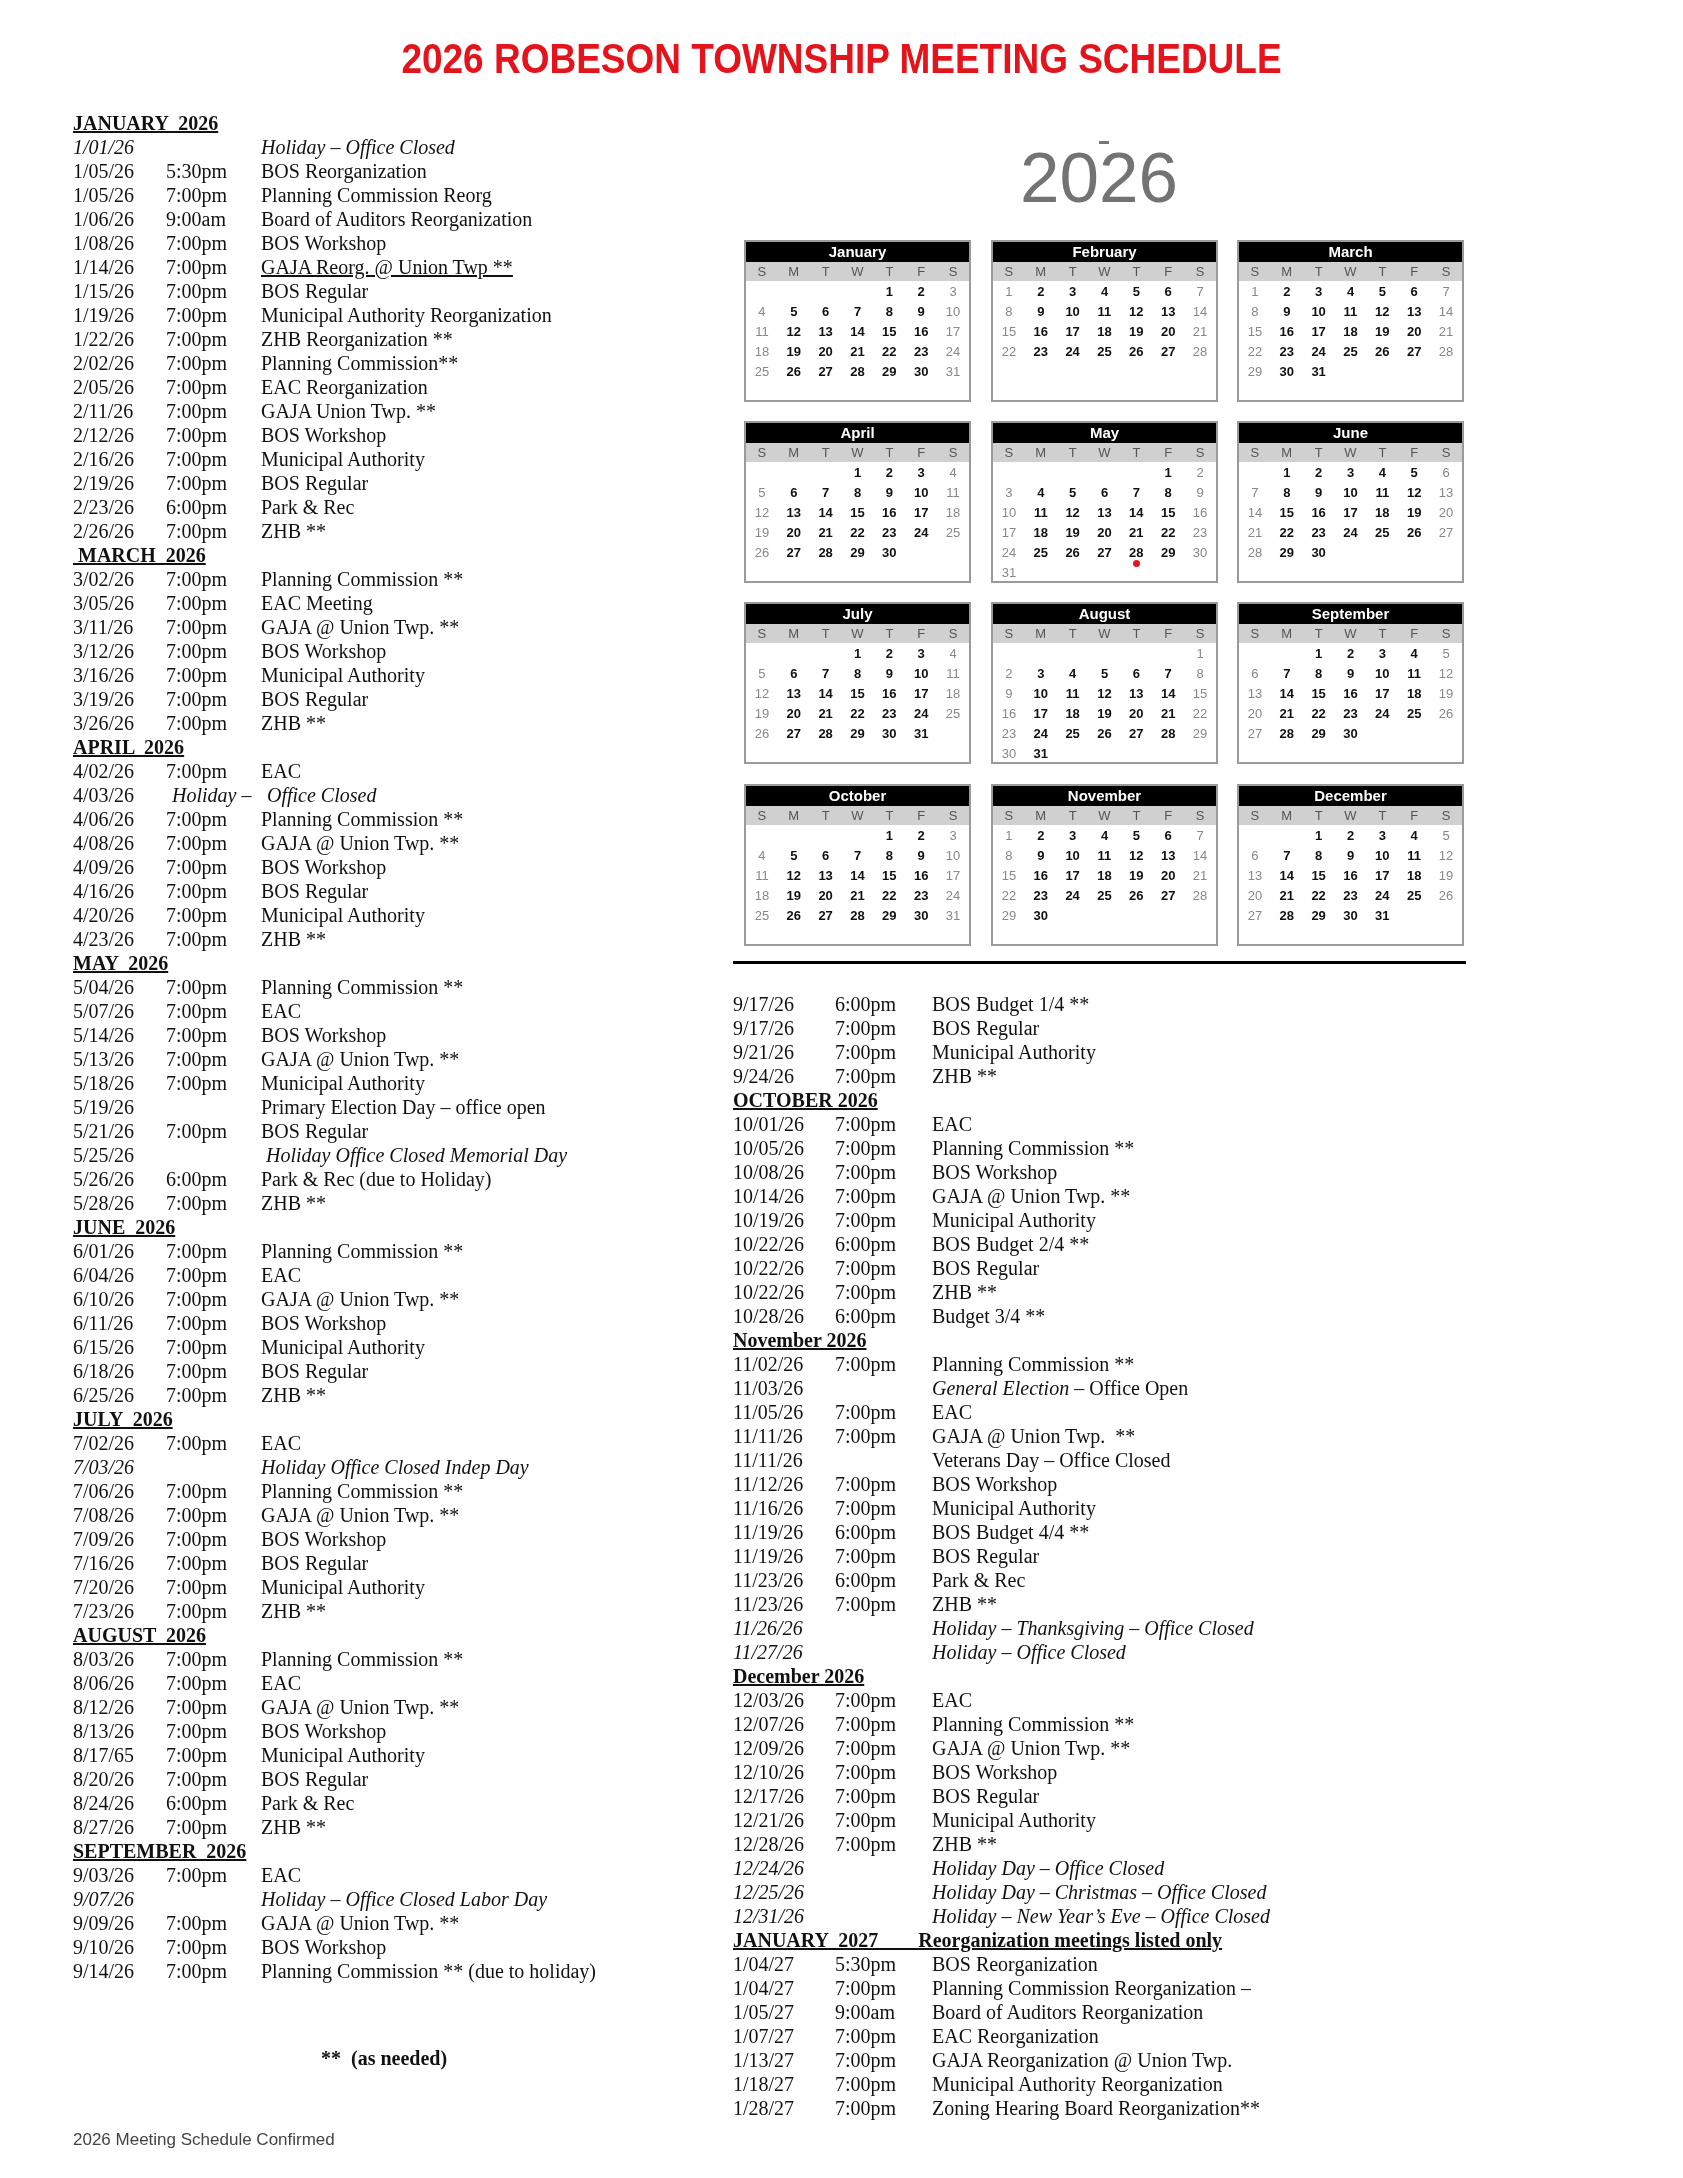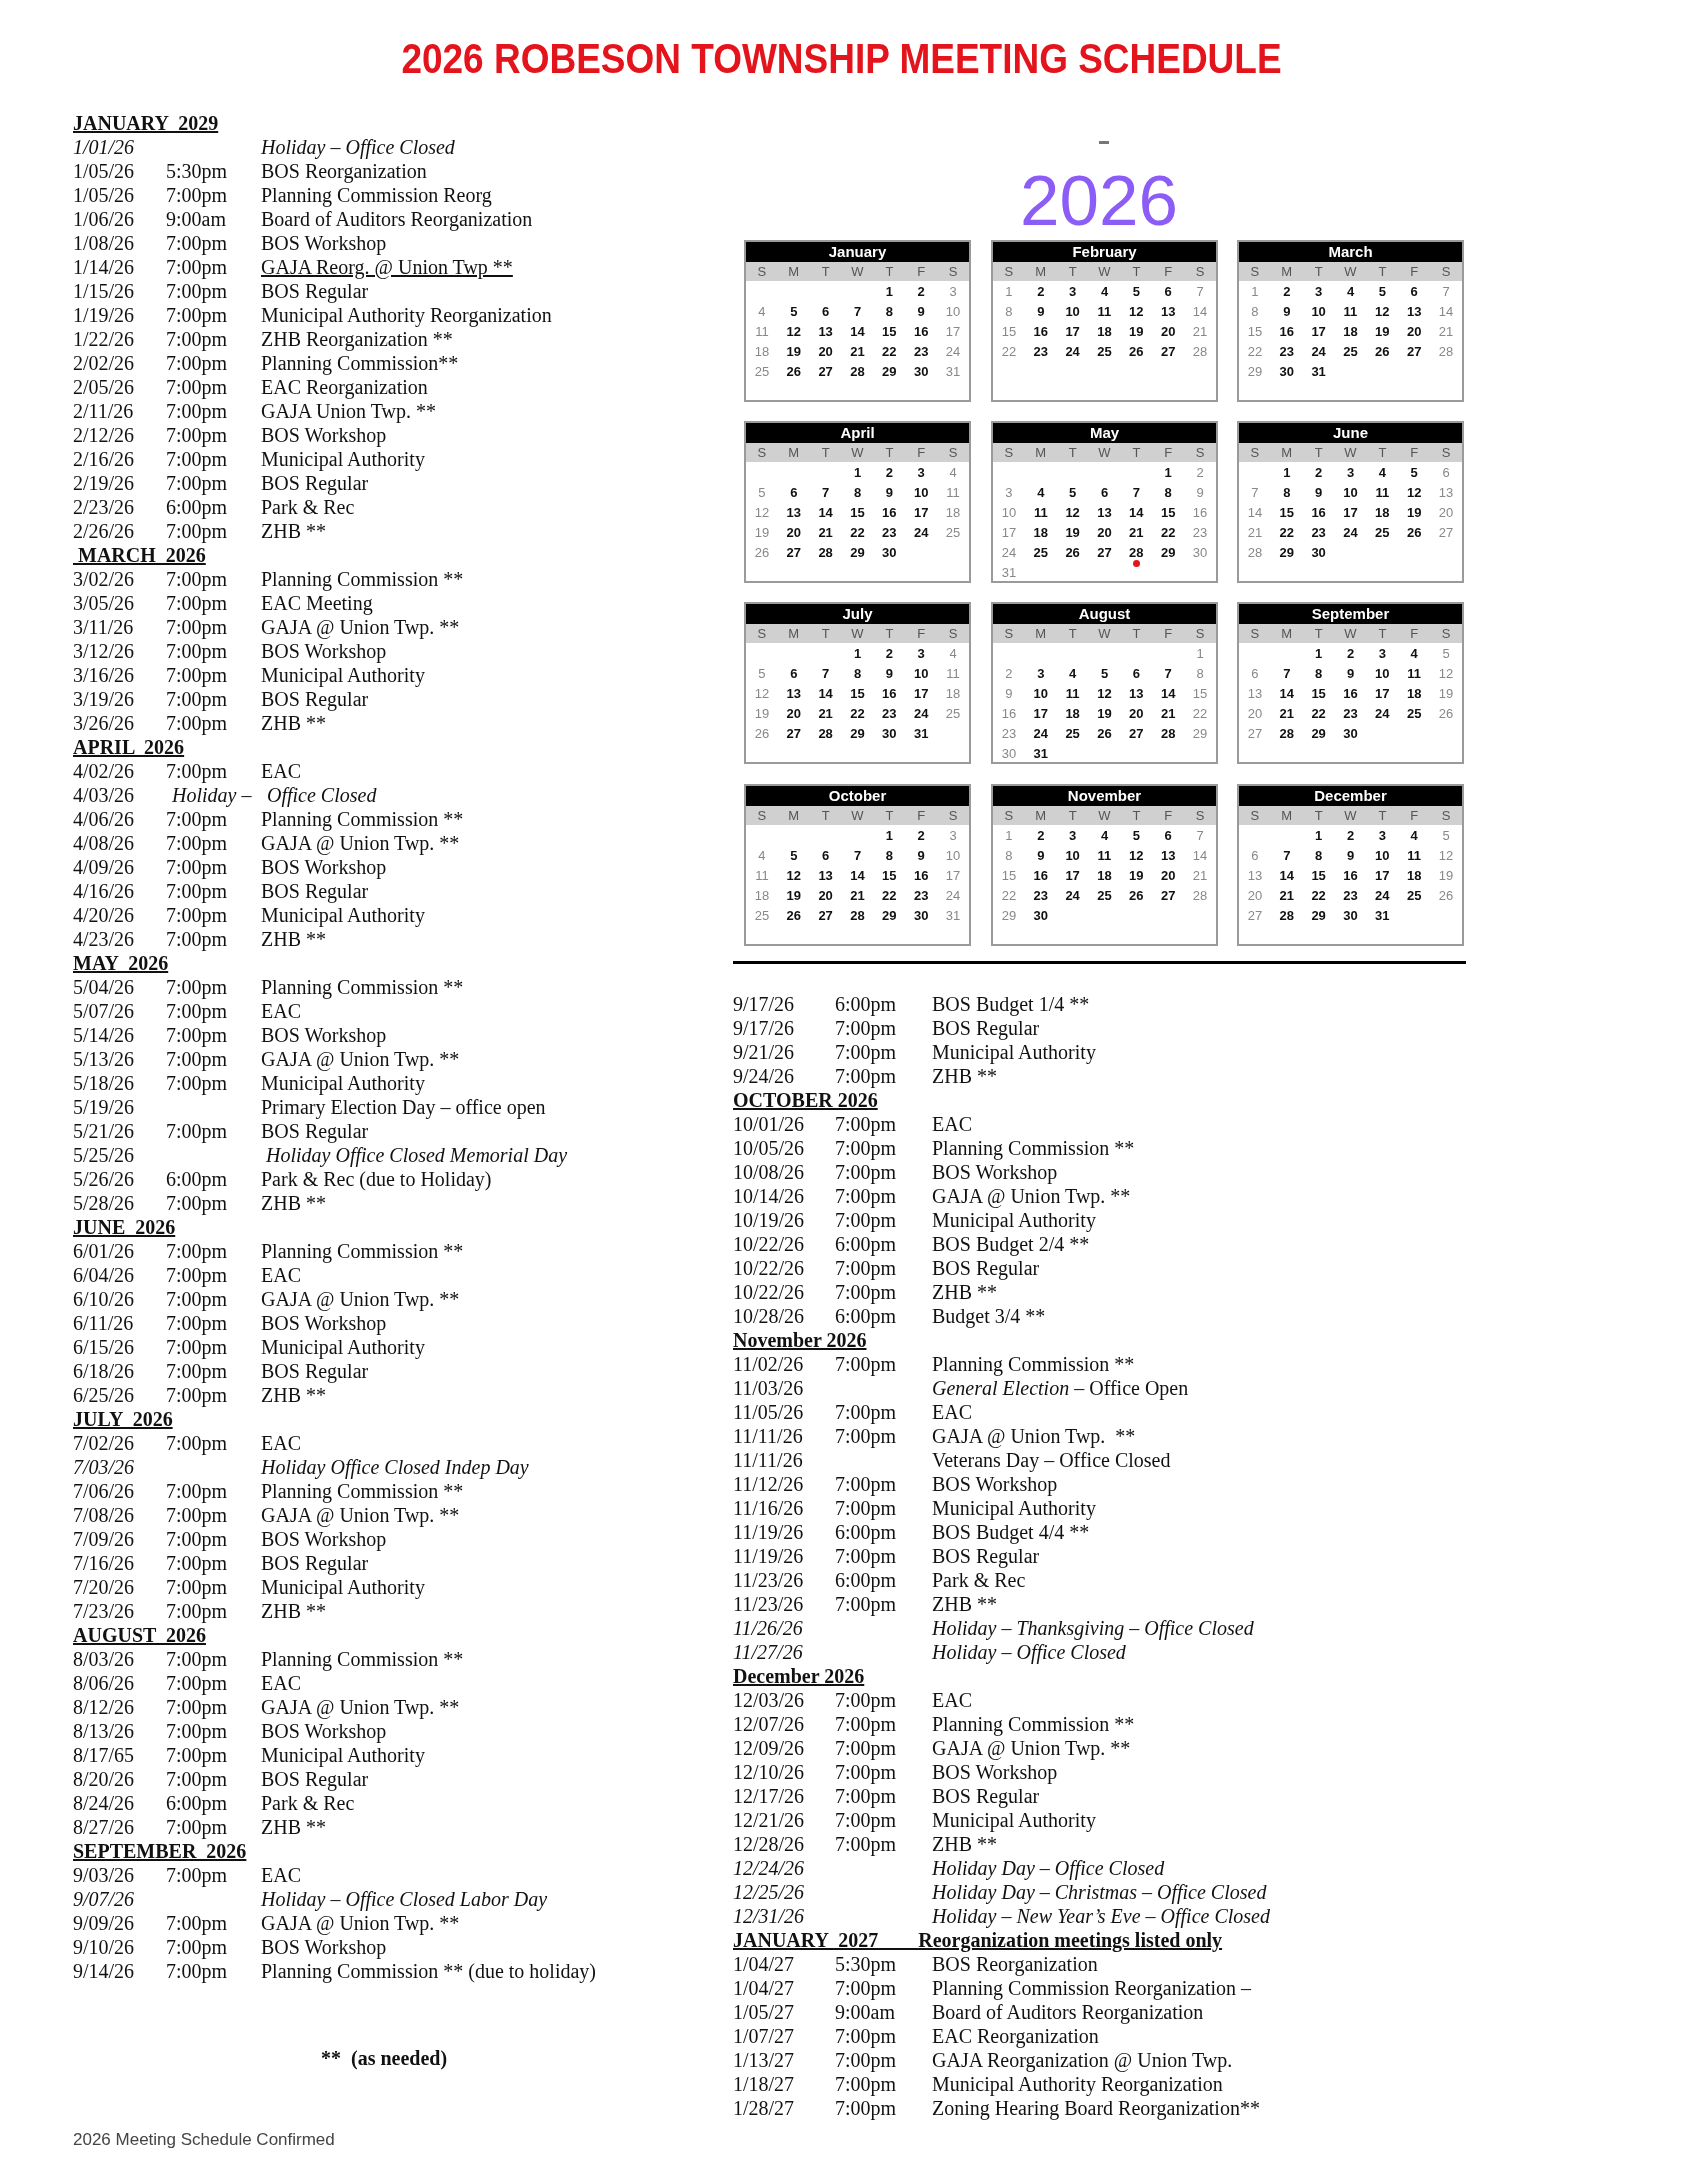--- a/index.html
+++ b/index.html
@@ -15,22 +15,22 @@
   .row { display: flex; white-space: nowrap; height: 24px; }
   .row .d { width: 93px; }
   .row .t { width: 95px; }
   .col-right .row .d { width: 102px; }
   .col-right .row .t { width: 97px; }
   .row.italic .d, .row.italic .e { font-style: italic; }
   .row .e.it { font-style: italic; }
   .legend { position: absolute; left: 321px; top: 2047px; font-weight: bold; font-size: 20px; white-space: pre; }
   .footer { position: absolute; left: 73px; top: 2130px; font-family: "Liberation Sans", "DejaVu Sans", sans-serif;
             font-size: 17px; color: #444; }
-  .cal-year { position: absolute; left: 1000px; top: 160px; width: 198px; text-align: center;
-              font-family: "Liberation Sans", "DejaVu Sans", sans-serif; font-size: 71px; color: #8b5cf6; }
+  .cal-year { position: absolute; left: 1000px; top: 137px; width: 198px; text-align: center;
+              font-family: "Liberation Sans", "DejaVu Sans", sans-serif; font-size: 71px; color: #737373; }
   .cal-dash { position: absolute; left: 1099px; top: 141px; width: 10px; height: 3px; background: #777; }
   .calgrid { position: absolute; left: 744px; top: 240px; width: 733px; }
   .month { position: absolute; width: 227px; height: 162px; border: 2px solid #9a9a9a; background: #fff; box-sizing: border-box; }
   .month .mname { background: #000; color: #fff; text-align: center; font-family: "Liberation Sans", "DejaVu Sans", sans-serif;
                   font-weight: bold; font-size: 15px; height: 20px; line-height: 20px; }
   .month .dow { display: grid; grid-template-columns: repeat(7, 1fr); background: #d0d0d0; height: 19px; line-height: 19px;
                 font-family: "Liberation Sans", "DejaVu Sans", sans-serif; font-size: 13px; color: #555; text-align: center; }
   .month .days { display: grid; grid-template-columns: repeat(7, 1fr); font-family: "Liberation Sans", "DejaVu Sans", sans-serif;
                  font-size: 13px; font-weight: bold; text-align: center; line-height: 20px; padding-top: 1px; }
   .month .days span.we { color: #888; font-weight: normal; }
@@ -38,21 +38,21 @@
   .month .days span.mark::after { content: ""; position: absolute; left: 50%; bottom: -4px; width: 7px; height: 7px; margin-left: -3.5px;
                                   border-radius: 50%; background: #e3141b; }
   .divider { position: absolute; left: 733px; top: 961px; width: 733px; height: 3px; background: #000; }
 </style>
 </head>
 <body>
 
 <div class="title">2026 ROBESON TOWNSHIP MEETING SCHEDULE</div>
 
 <div class="col col-left" id="left-col">
-    <div class="mhead">JANUARY  2029</div>
+    <div class="mhead">JANUARY  2026</div>
     <div class="row italic">
       <span class="d">1/01/26</span>
       <span class="t"></span>
       <span class="e" style="white-space: pre;">Holiday – Office Closed</span>
     </div>
     <div class="row">
       <span class="d">1/05/26</span>
       <span class="t">5:30pm</span>
       <span class="e" style="white-space: pre;">BOS Reorganization</span>
     </div>

